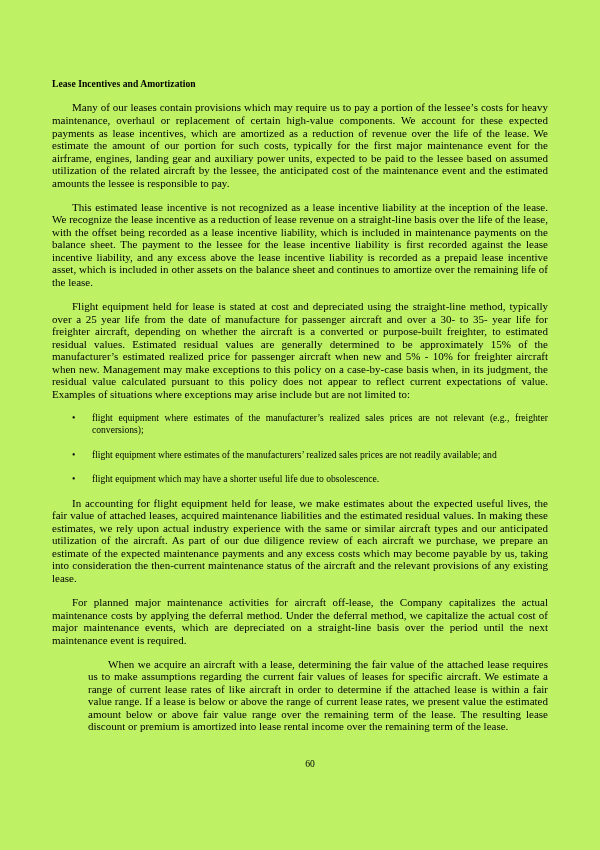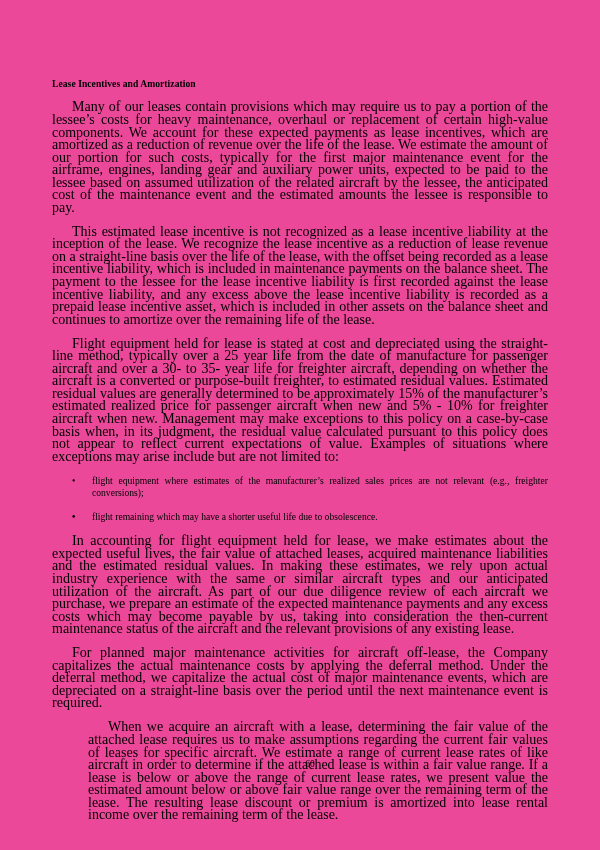--- a/index.html
+++ b/index.html
@@ -13,41 +13,41 @@
     position: relative;
     font-family: "Liberation Serif", "DejaVu Serif", serif;
     color: #000000;
     overflow: hidden;
   }
   .page {
     position: absolute;
     left: 0; top: 0;
     width: 600px;
     height: 850px;
-    background: #ec4899;
+    background: #bef264;
   }
   .content {
     position: absolute;
     left: 52px;
     top: 78px;
     width: 496px;
   }
   .heading {
     font-size: 9.6px;
     font-weight: bold;
     line-height: 12.4px;
     margin: 0 0 11px 0;
     text-align: left;
     letter-spacing: 0.05px;
   }
   .heading.spaced-top {
     margin-top: 14px;
   }
   p.para {
-    font-size: 14px;
+    font-size: 11px;
     line-height: 12.55px;
     text-align: justify;
     text-justify: inter-word;
     margin: 0 0 11.5px 0;
     text-indent: 20px;
     -webkit-hyphens: none;
     hyphens: none;
   }
   p.para:last-child {
     margin-bottom: 0;
@@ -103,24 +103,25 @@
 
     <p class="para">Flight equipment held for lease is stated at cost and depreciated using the straight-line method, typically over a 25 year life from the date of manufacture for passenger aircraft and over a 30- to 35- year life for freighter aircraft, depending on whether the aircraft is a converted or purpose-built freighter, to estimated residual values. Estimated residual values are generally determined to be approximately 15% of the manufacturer’s estimated realized price for passenger aircraft when new and 5% - 10% for freighter aircraft when new. Management may make exceptions to this policy on a case-by-case basis when, in its judgment, the residual value calculated pursuant to this policy does not appear to reflect current expectations of value. Examples of situations where exceptions may arise include but are not limited to:</p>
 
     <ul class="bullets">
       <li>
         <span class="bullet-mark">•</span>
         <span>flight equipment where estimates of the manufacturer’s realized sales prices are not relevant (e.g., freighter conversions);</span>
       </li>
       <li>
         <span class="bullet-mark">•</span>
+        <span>flight equipment where estimates of the manufacturers’ realized sales prices are not readily available; and</span>
       </li>
       <li>
         <span class="bullet-mark">•</span>
-        <span>flight remaining which may have a shorter useful life due to obsolescence.</span>
+        <span>flight equipment which may have a shorter useful life due to obsolescence.</span>
       </li>
     </ul>
 
     <p class="para">In accounting for flight equipment held for lease, we make estimates about the expected useful lives, the fair value of attached leases, acquired maintenance liabilities and the estimated residual values. In making these estimates, we rely upon actual industry experience with the same or similar aircraft types and our anticipated utilization of the aircraft. As part of our due diligence review of each aircraft we purchase, we prepare an estimate of the expected maintenance payments and any excess costs which may become payable by us, taking into consideration the then-current maintenance status of the aircraft and the relevant provisions of any existing lease.</p>
 
     <p class="para">For planned major maintenance activities for aircraft off-lease, the Company capitalizes the actual maintenance costs by applying the deferral method. Under the deferral method, we capitalize the actual cost of major maintenance events, which are depreciated on a straight-line basis over the period until the next maintenance event is required.</p>
 
     <p class="para">When we acquire an aircraft with a lease, determining the fair value of the attached lease requires us to make assumptions regarding the current fair values of leases for specific aircraft. We estimate a range of current lease rates of like aircraft in order to determine if the attached lease is within a fair value range. If a lease is below or above the range of current lease rates, we present value the estimated amount below or above fair value range over the remaining term of the lease. The resulting lease discount or premium is amortized into lease rental income over the remaining term of the lease.</p>
 
   </div>

